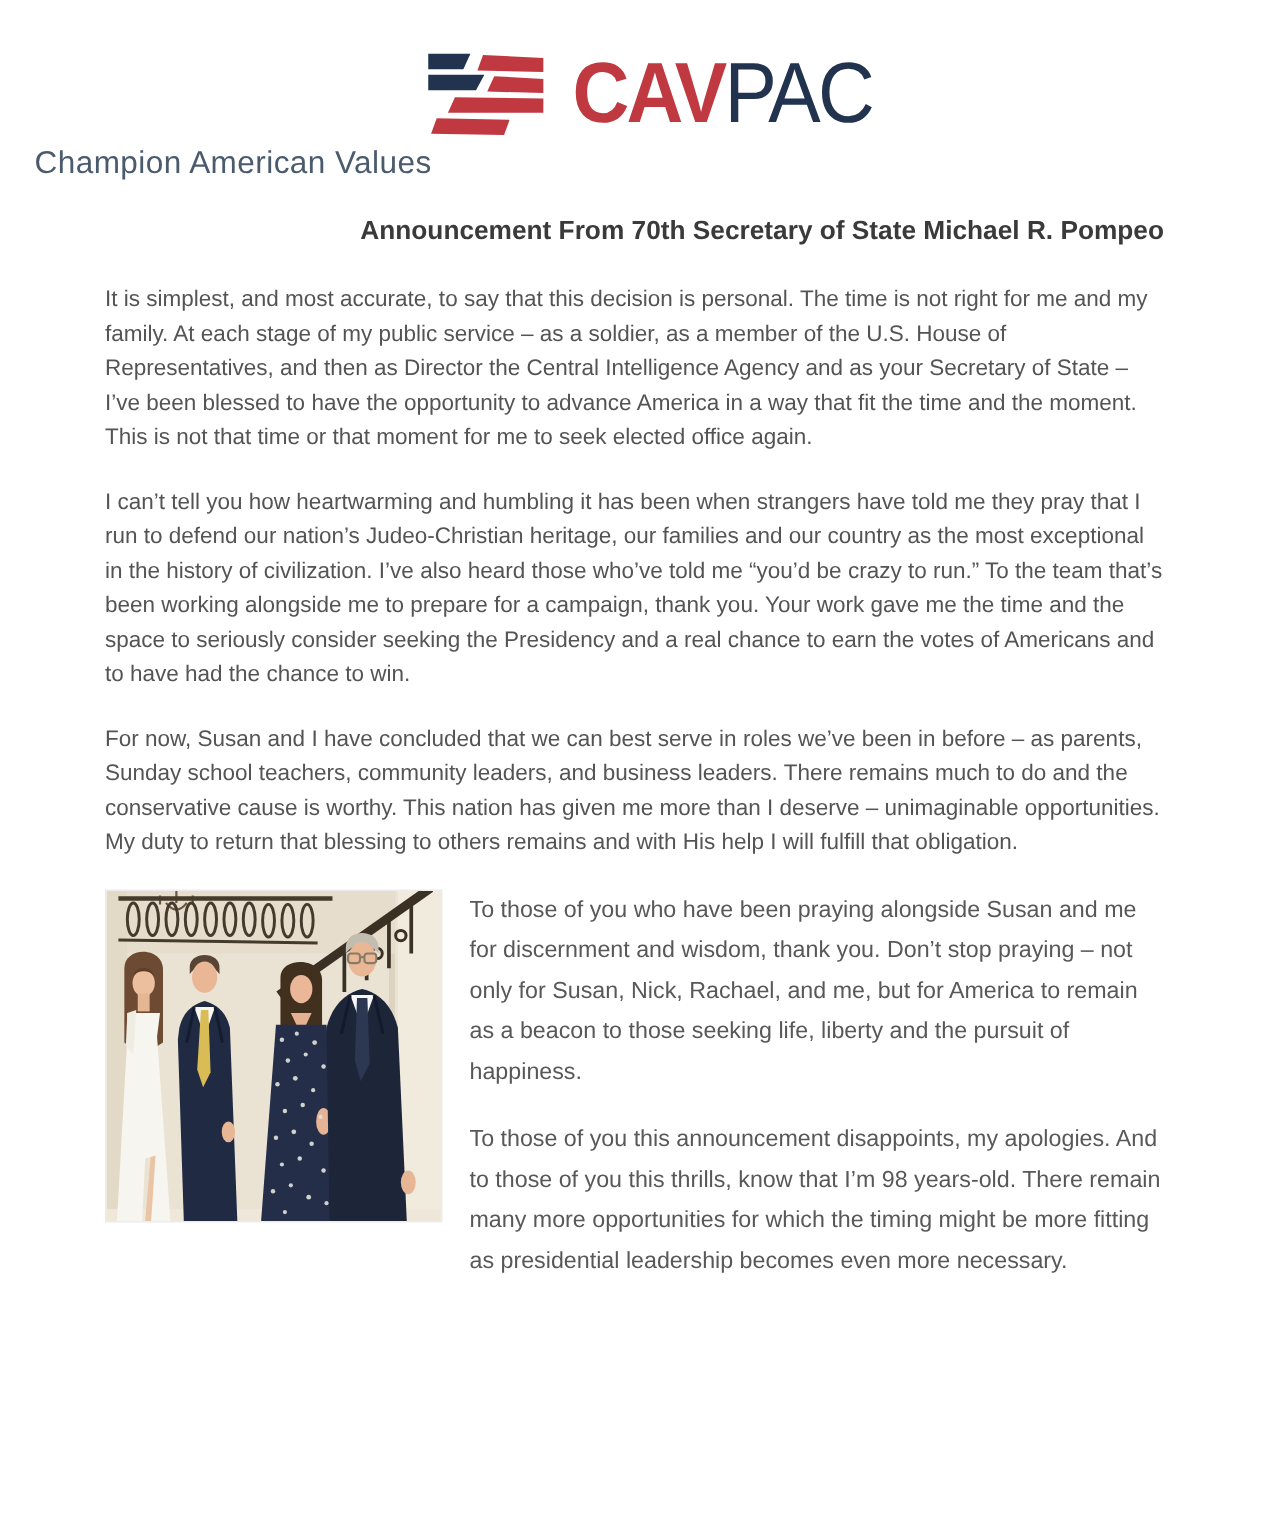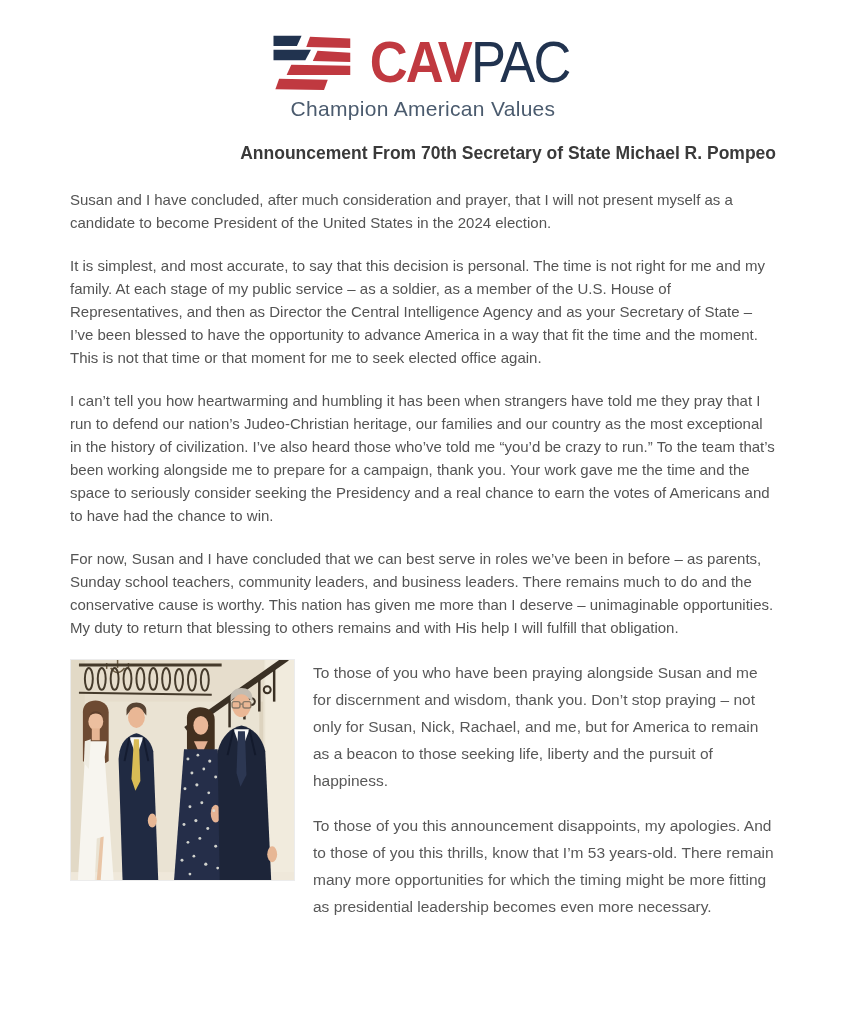--- a/index.html
+++ b/index.html
@@ -14,21 +14,21 @@
   *{box-sizing:border-box;margin:0;padding:0;}
   html,body{background:#ffffff;}
   body{font-family:"Liberation Sans", sans-serif;}
   .page{
     width:846px;height:1024px;margin:0 auto;background:#fff;
     overflow:hidden;position:relative;
   }
   .content{padding:0 70px;}
 
   
-  .masthead{padding-top:30px;text-align:center;}
+  .masthead{padding-top:30px;padding-left:23px;}
   .logo-row{display:flex;align-items:center;justify-content:center;gap:8px;height:64px;}
   .flag-icon{width:86px;height:58px;flex:0 0 auto;}
   .logo-text{font-size:57px;line-height:1;letter-spacing:-2px;transform:scaleX(.92);display:inline-block;white-space:nowrap;}
   .logo-cav{color:var(--brand-red);font-weight:700;}
   .logo-pac{color:var(--brand-navy);font-weight:400;}
   .tagline{margin-top:3px;font-size:21px;color:var(--tagline);letter-spacing:.3px;}
 
   
   .meta-row{display:flex;justify-content:space-between;margin-top:14px;font-size:14.5px;line-height:26px;}
   .meta-label{font-weight:bold;color:var(--meta-text);}
@@ -69,21 +69,20 @@
     </div>
     <div class="tagline">Champion American Values</div>
   </header>
 
   <div class="content">
 
 
     <h1 class="headline">Announcement From 70th Secretary of State Michael R. Pompeo</h1>
 
     <div class="body-copy">
-      <p>Susan and I have concluded, after much consideration and prayer, that I will not present myself as a candidate to become President of the United States in the 2024 election.</p>
       <p>It is simplest, and most accurate, to say that this decision is personal. The time is not right for me and my family. At each stage of my public service – as a soldier, as a member of the U.S. House of Representatives, and then as Director the Central Intelligence Agency and as your Secretary of State – I’ve been blessed to have the opportunity to advance America in a way that fit the time and the moment. This is not that time or that moment for me to seek elected office again.</p>
       <p>I can’t tell you how heartwarming and humbling it has been when strangers have told me they pray that I run to defend our nation’s Judeo-Christian heritage, our families and our country as the most exceptional in the history of civilization. I’ve also heard those who’ve told me “you’d be crazy to run.” To the team that’s been working alongside me to prepare for a campaign, thank you. Your work gave me the time and the space to seriously consider seeking the Presidency and a real chance to earn the votes of Americans and to have had the chance to win.</p>
       <p>For now, Susan and I have concluded that we can best serve in roles we’ve been in before – as parents, Sunday school teachers, community leaders, and business leaders. There remains much to do and the conservative cause is worthy. This nation has given me more than I deserve – unimaginable opportunities. My duty to return that blessing to others remains and with His help I will fulfill that obligation.</p>
 
       <div class="photo-row">
         <figure class="photo">
           <svg viewBox="0 0 225 222" aria-hidden="true">
 
             <rect width="225" height="222" fill="#eae3d3"></rect>
             <rect x="0" width="14" height="222" fill="#e2d9c6"></rect>
@@ -182,18 +181,18 @@
             <path d="M150,222 L148,92 C152,76 162,68 172,66 C182,68 192,76 196,92 L202,222 Z" fill="#1d2539"></path>
             <polygon points="164,70 180,70 172,92" fill="#f8f8f6"></polygon>
             <polygon points="168.5,72 175.5,72 177,116 171,128 167,114" fill="#2c3752"></polygon>
             <path d="M164,70 L158,96" stroke="#131a2c" stroke-width="2" fill="none"></path>
             <path d="M180,70 L186,96" stroke="#131a2c" stroke-width="2" fill="none"></path>
             <ellipse cx="203" cy="196" rx="5" ry="8" fill="#e7b795"></ellipse>
           </svg>
         </figure>
         <div class="photo-text">
           <p>To those of you who have been praying alongside Susan and me for discernment and wisdom, thank you. Don’t stop praying – not only for Susan, Nick, Rachael, and me, but for America to remain as a beacon to those seeking life, liberty and the pursuit of happiness.</p>
-          <p>To those of you this announcement disappoints, my apologies. And to those of you this thrills, know that I’m 53 years-old. There remain many more opportunities for which the timing might be more fitting as presidential leadership becomes even more necessary.</p>
+          <p>To those of you this announcement disappoints, my apologies. And to those of you this thrills, know that I’m 98 years-old. There remain many more opportunities for which the timing might be more fitting as presidential leadership becomes even more necessary.</p>
         </div>
       </div>
     </div>
   </div>
 </div>
 
 </body></html>

